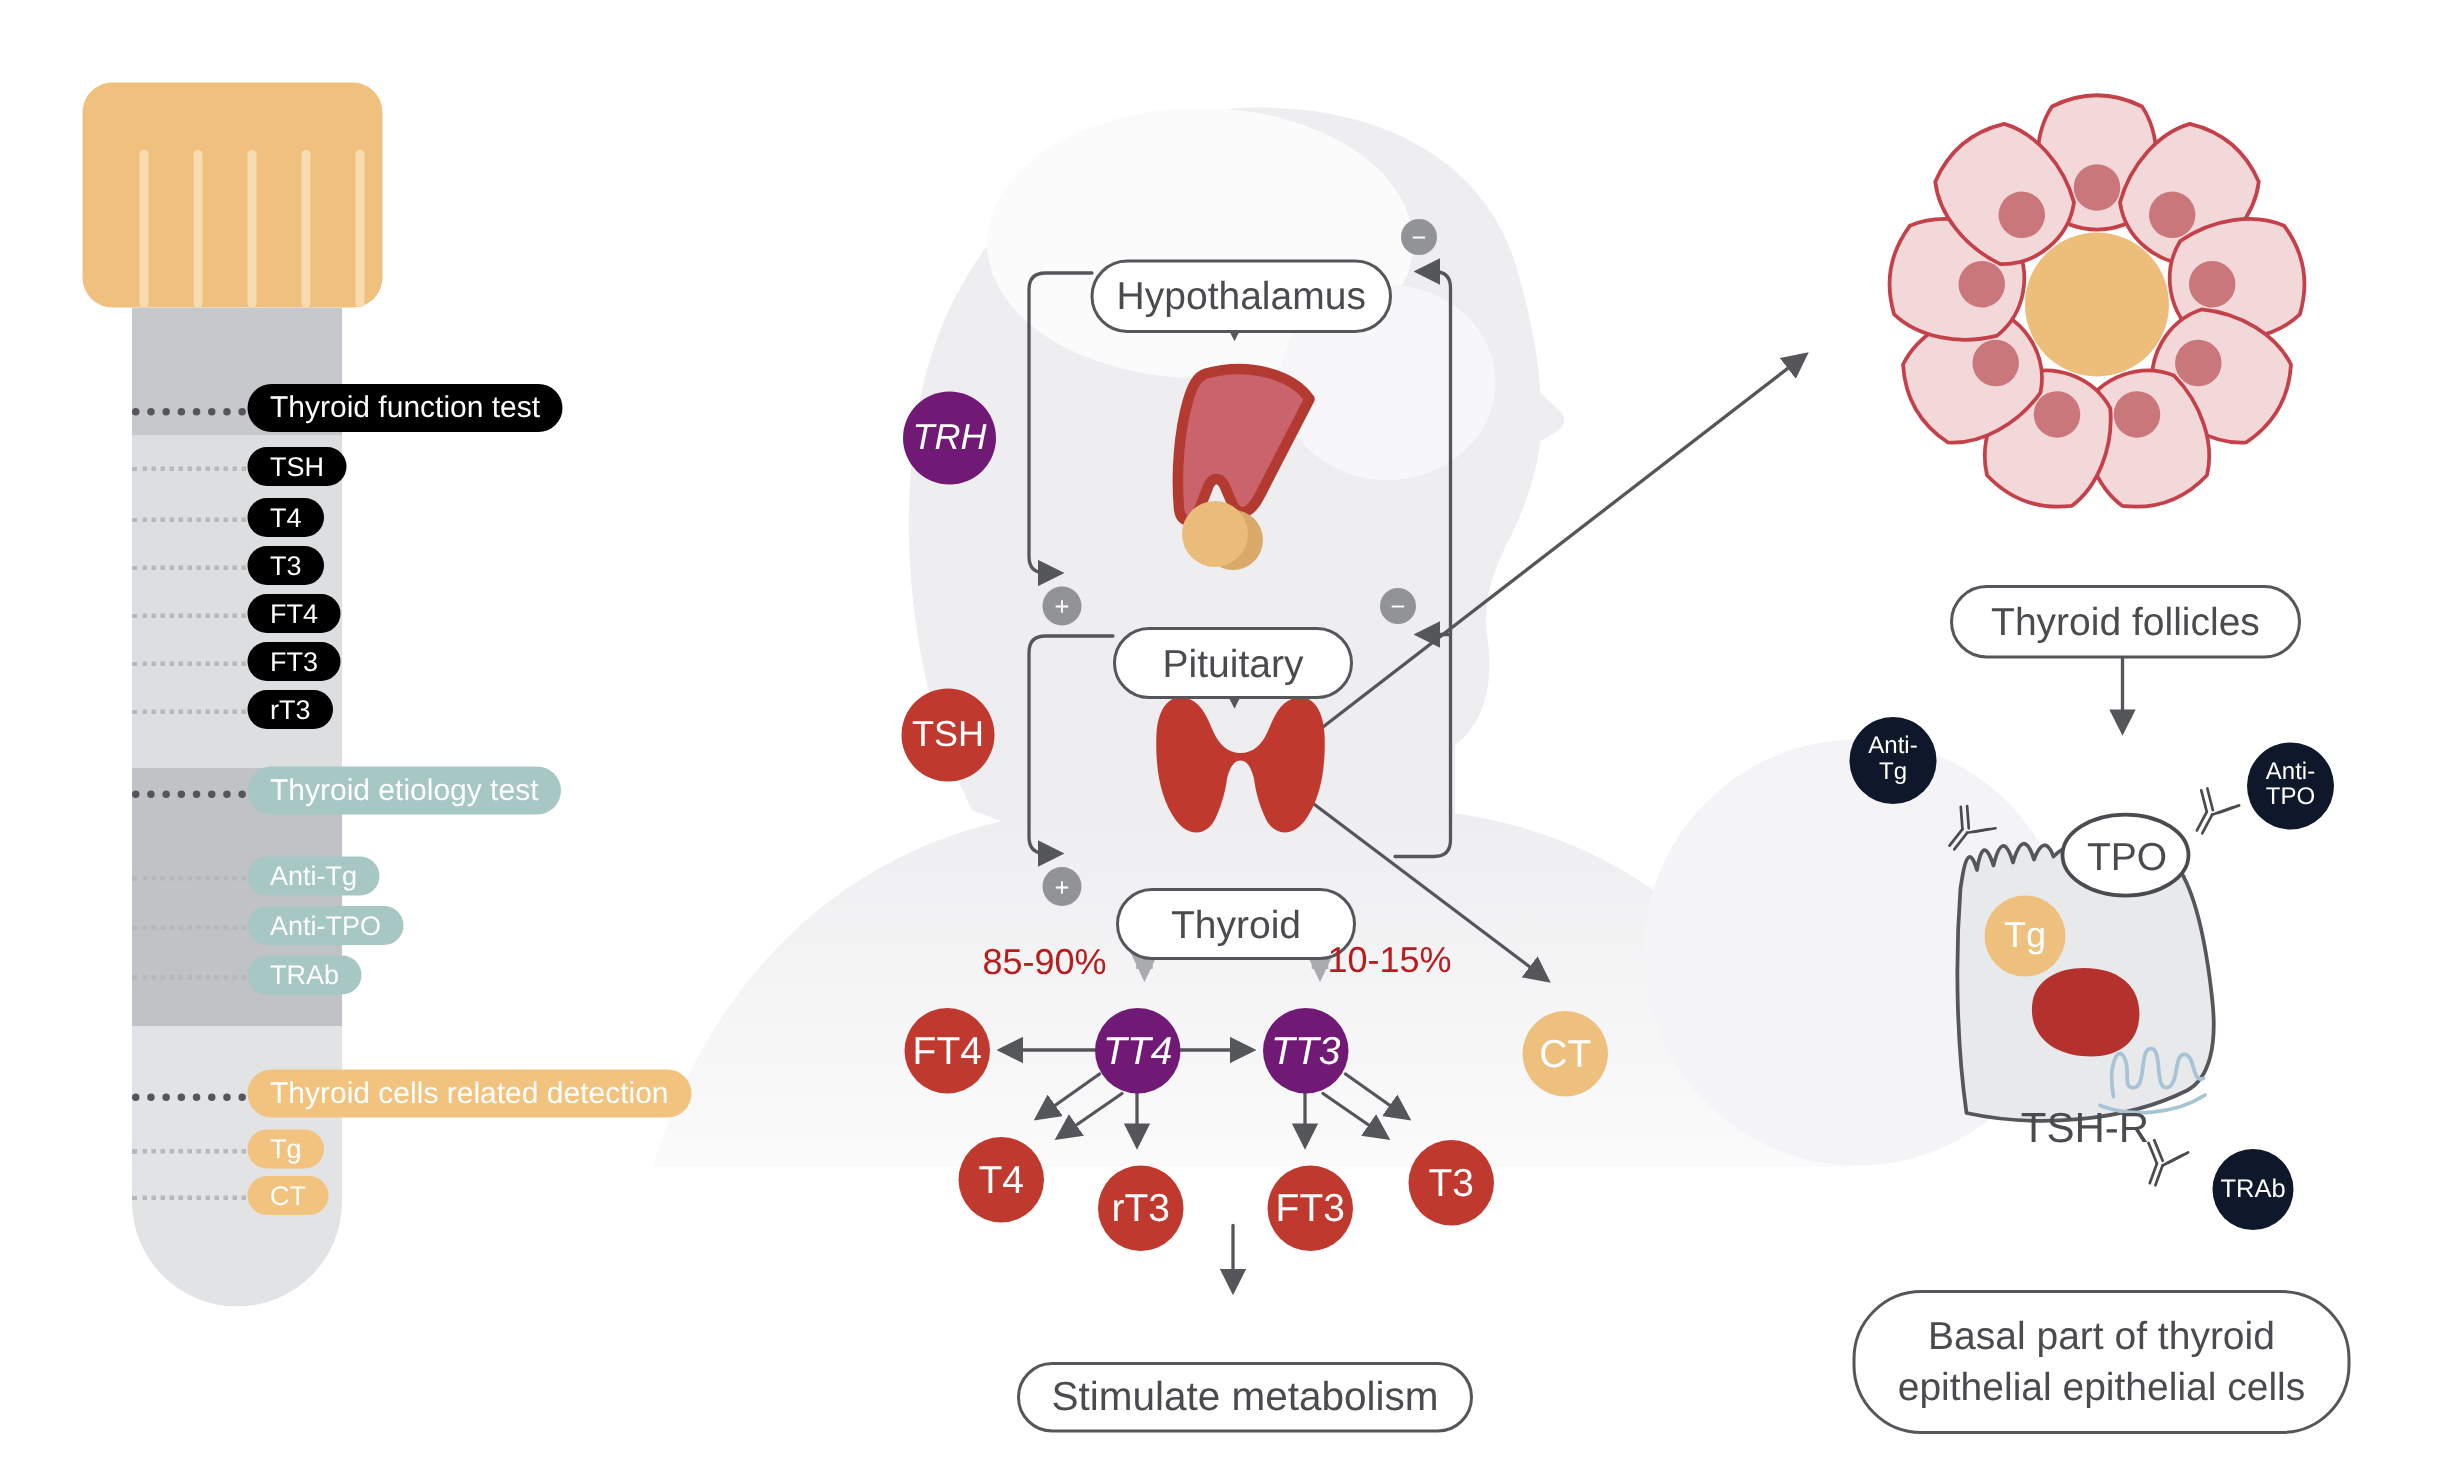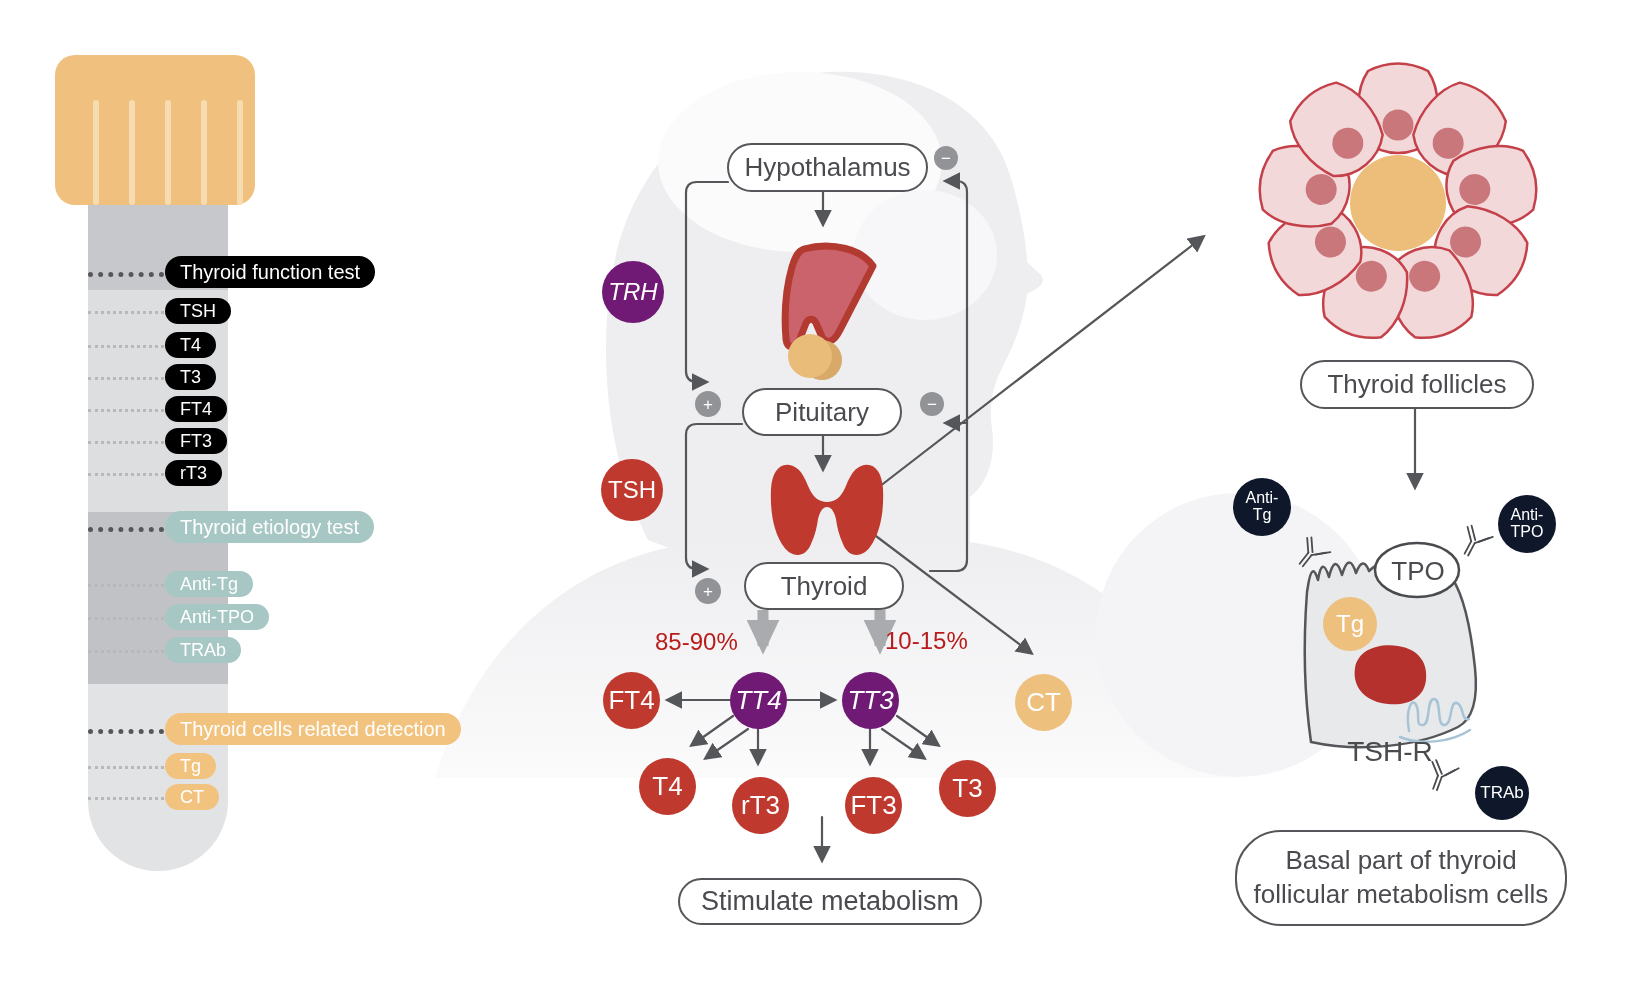--- a/index.html
+++ b/index.html
@@ -16,21 +16,21 @@
   .leader.head{border-top:5px dotted #55565a;}
   .leader.sub{border-top:3px dotted #b6b8ba;}
   
   .tag{position:absolute;display:flex;align-items:center;justify-content:center;color:#fff;
        border-radius:999px;white-space:nowrap;padding:0 15px;}
   .tag.head{height:32px;font-size:20px;}
   .tag.sub{height:26px;font-size:18px;}
   .bg-red{background:#000000;} .bg-teal{background:#a6c7c4;} .bg-orange{background:#f2c37e;}
   
   .node{position:absolute;display:flex;align-items:center;justify-content:center;
-        background:#fff;border:2.2px solid #55565a;border-radius:999px;font-size:26px;color:#4a4b4f;}
+        background:#fff;border:2.2px solid #55565a;border-radius:999px;font-size:26px;color:#4a4b4f;margin-top:30px;}
   .circle{position:absolute;border-radius:50%;display:flex;flex-direction:column;align-items:center;
           justify-content:center;color:#fff;text-align:center;line-height:1.05;}
   .c-gray{background:#701a75;font-style:italic;} .c-red{background:#c0392e;} .c-orange{background:#edc07e;} .c-teal{background:#0f172a;}
   .badge{position:absolute;border-radius:50%;background:#919397;color:#fff;display:flex;align-items:center;
          justify-content:center;font-size:17px;line-height:1;}
   .pct{position:absolute;color:#b91c1c;font-size:24px;white-space:nowrap;}
   .plain{position:absolute;color:#4a4b4f;white-space:nowrap;}
 </style>
 </head>
 <body>
@@ -214,16 +214,16 @@
   </div>
 
   <div class="plain" style="left:1375px;top:556px;width:86px;text-align:center;font-size:26px">TPO</div>
   <div class="circle c-orange" style="left:1323px;top:597px;width:54px;height:54px;font-size:24px">Tg</div>
 
   <div class="plain" style="left:1330px;top:736px;width:120px;text-align:center;font-size:28px">TSH-R</div>
   <div class="circle c-teal" style="left:1475px;top:766px;width:54px;height:54px;font-size:17px">TRAb</div>
 
   <div class="node" style="left:1235px;top:830px;width:328px;height:92px;border-radius:46px;flex-direction:column;line-height:1.3">
     <span>Basal part of thyroid</span>
-    <span>follicular metabolism cells</span>
+    <span>epithelial epithelial cells</span>
   </div>
 
 </div>
 
 </body></html>

